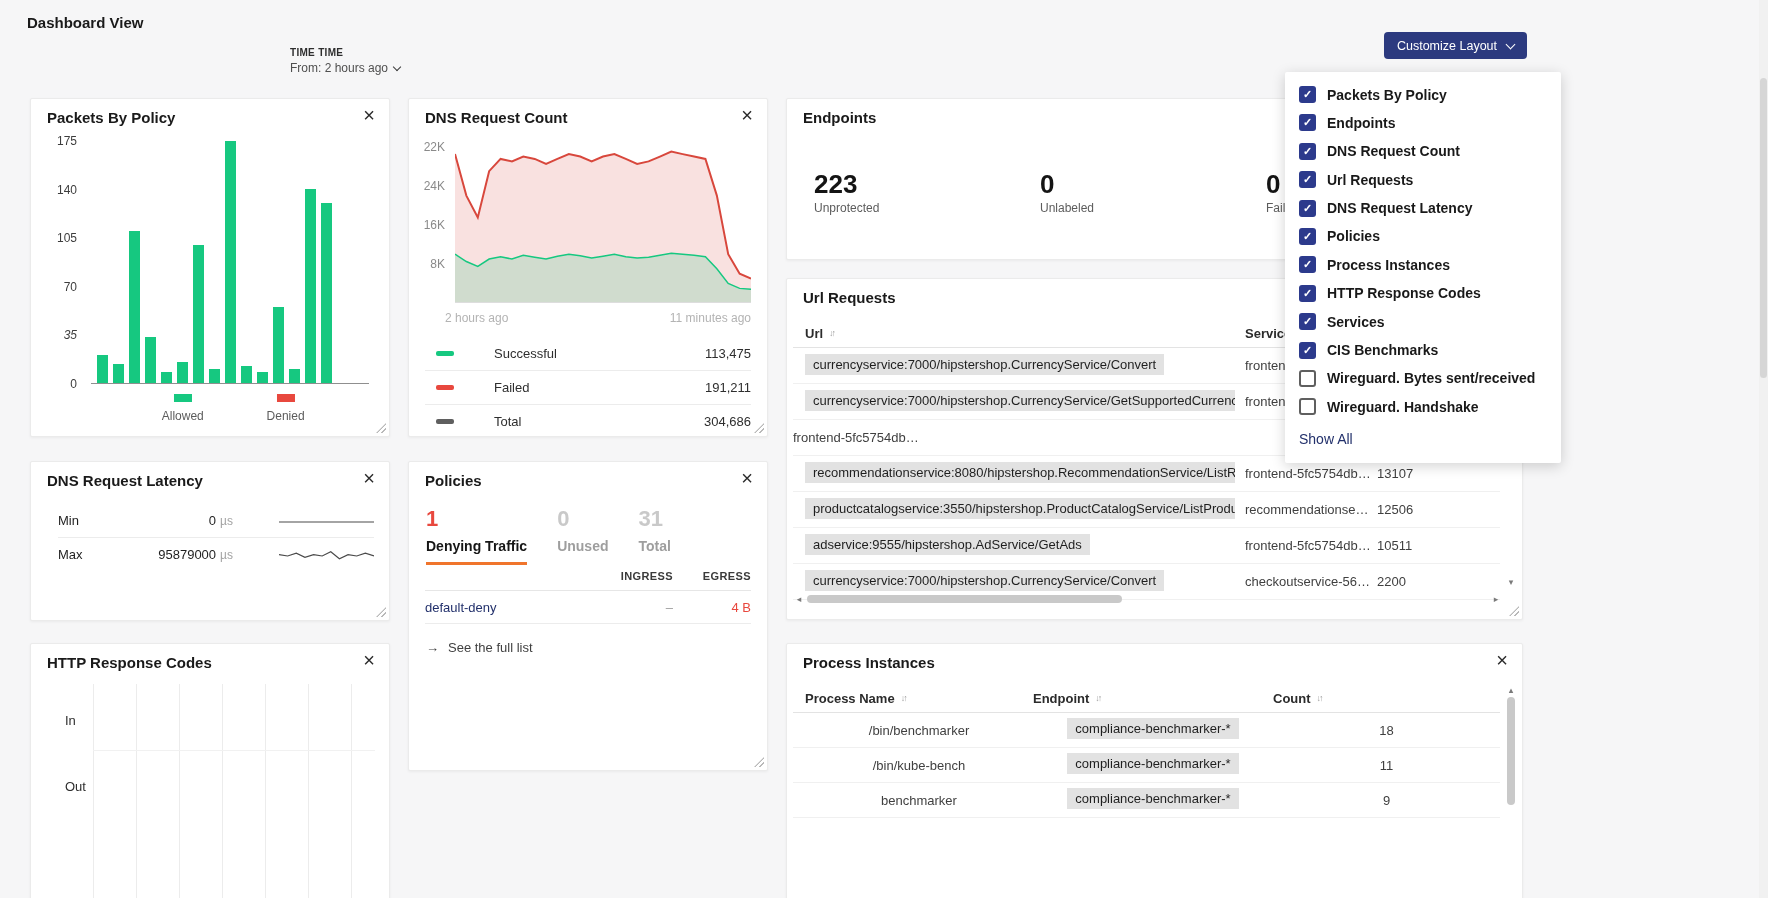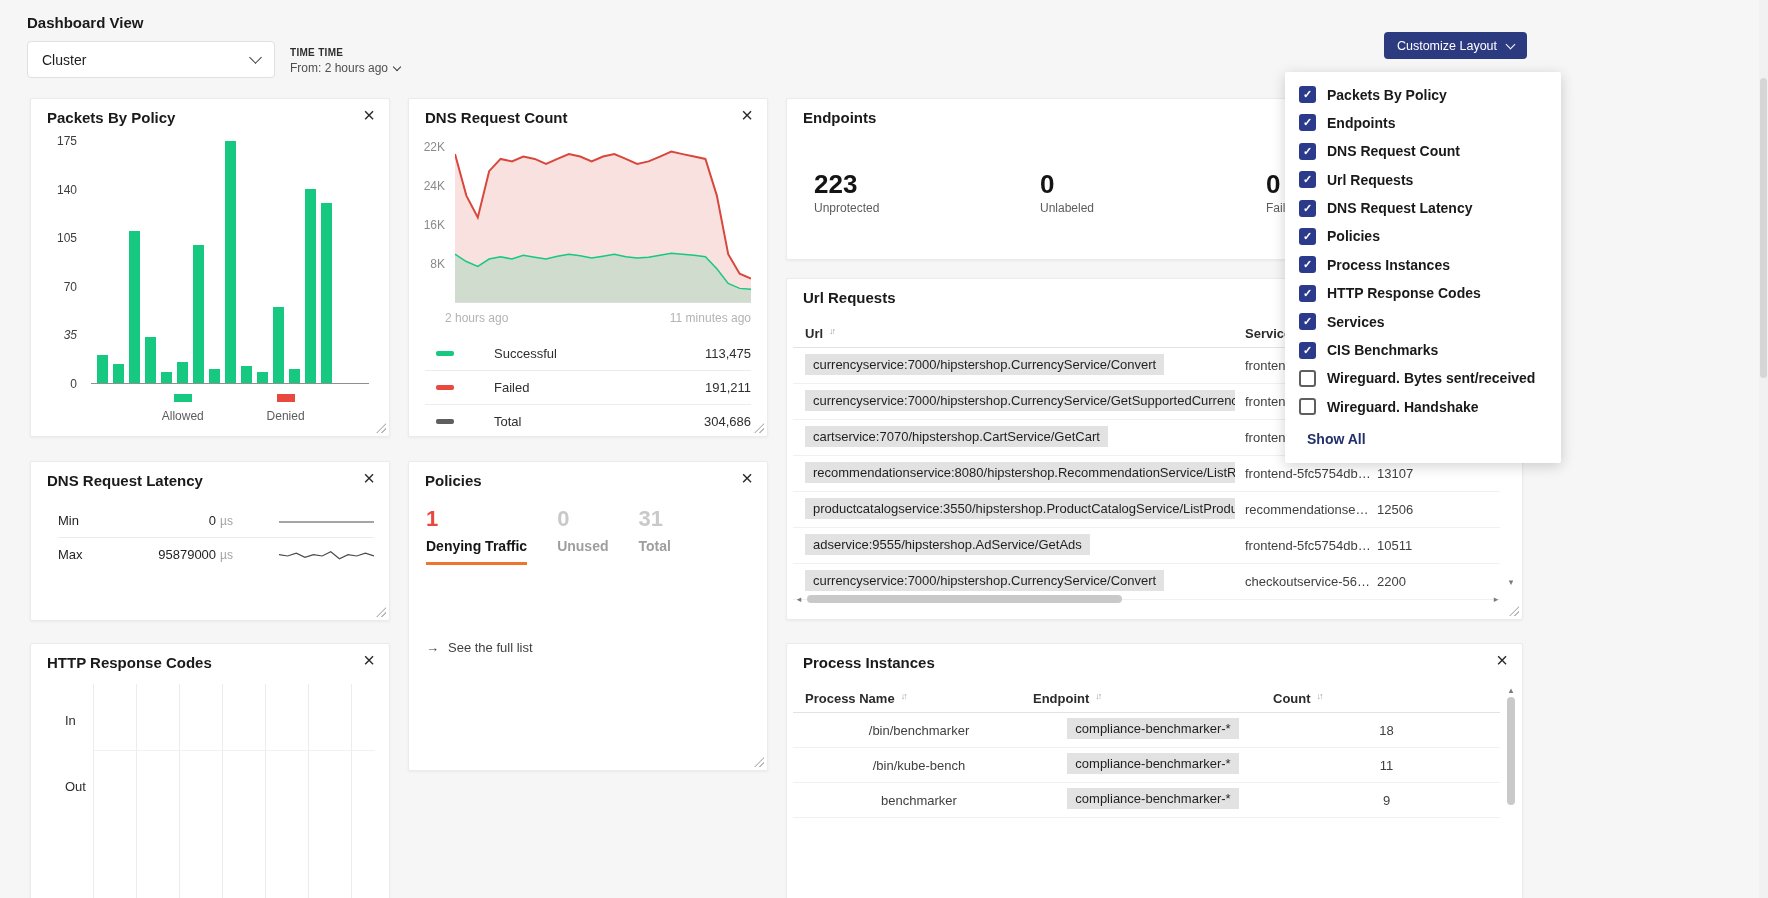--- a/index.html
+++ b/index.html
@@ -49,21 +49,21 @@
   .endpoint-stats{position:absolute;left:27px;top:70px;display:flex;}
   .ep-stat{width:226px;}
   .ep-value{font-size:26px;font-weight:700;color:#141414;}
   .ep-label{font-size:12px;color:#5c5c5c;margin-top:1px;}
 
   
   .dg{position:absolute;left:6px;right:22px;top:40px;}
   .dg-head{display:grid;align-items:center;height:28px;border-bottom:1px solid #e3e3e3;font-size:13px;font-weight:700;color:#2b2b2b;}
   .url-grid{grid-template-columns:452px 132px 1fr;}
   .proc-grid{grid-template-columns:240px 240px 1fr;}
-  .th{display:flex;align-items:flex-start;gap:6px;cursor:pointer;}
+  .th{display:flex;align-items:center;gap:6px;cursor:pointer;}
   .sort-icon{font-size:9px;color:#9e9e9e;letter-spacing:-2px;}
   .dg-row{display:grid;align-items:center;height:35px;border-bottom:1px solid #f0f0f0;font-size:13px;color:#3f3f3f;}
   .proc-row{height:34px;text-align:center;}
   .c1{padding-left:12px;}
   .pill{display:inline-block;background:#e2e2e2;padding:3px 8px;font-size:13px;color:#1f1f1f;white-space:nowrap;overflow:hidden;max-width:414px;}
   .cell-trunc{white-space:nowrap;overflow:hidden;max-width:125px;}
 
   
   .lat-rows{position:absolute;left:16px;right:15px;top:42px;}
   .lat-row{display:grid;grid-template-columns:50px 125px 1fr;align-items:center;height:33px;border-bottom:1px solid #ececec;font-size:13px;color:#1f1f1f;margin-left:11px;}
@@ -96,21 +96,21 @@
   .http-hline{position:absolute;left:46px;right:0;top:66px;border-top:1px solid #f1f1f1;}
   .http-label{position:absolute;left:18px;font-size:13px;color:#2e2e2e;}
 
   
   .menu{position:absolute;left:1285px;top:72px;width:276px;background:#fff;box-shadow:0 3px 14px rgba(0,0,0,.18);border-radius:2px;padding:14px 14px 16px;box-sizing:border-box;z-index:20;}
   .menu-item{display:flex;align-items:center;gap:11px;height:17px;margin-bottom:11.4px;cursor:pointer;}
   .cb{width:17px;height:17px;border-radius:3px;box-sizing:border-box;flex:0 0 auto;display:flex;align-items:center;justify-content:center;font-size:11px;font-weight:700;color:#fff;}
   .cb.checked{background:#2c3a8c;}
   .cb.unchecked{border:2px solid #5f5f5f;background:#fff;}
   .menu-label{font-size:14px;color:#191919;font-weight:600;white-space:nowrap;}
-  .show-all{margin-top:16px;font-size:14px;font-weight:700;color:#22306b;cursor:pointer;margin-left:8px;}
+  .show-all{margin-top:16px;font-size:14px;font-weight:400;color:#22306b;cursor:pointer;}
 
   
   .hscroll{position:absolute;left:6px;right:20px;bottom:13px;height:14px;display:flex;align-items:center;}
   .sb-arrow{font-size:9px;color:#7a7a7a;width:12px;text-align:center;cursor:pointer;line-height:1;}
   .hs-track{flex:1;height:8px;position:relative;}
   .hs-thumb{position:absolute;left:2px;top:0;height:8px;width:46%;background:#c9c9c9;border-radius:4px;}
   .vscroll{position:absolute;right:5px;width:12px;display:flex;flex-direction:column;align-items:center;}
   .vscroll.url{top:70px;bottom:32px;}
   .vscroll.proc{top:42px;bottom:8px;}
   .vs-track{flex:1;width:8px;position:relative;}
@@ -119,24 +119,20 @@
   .page-scrollbar{position:absolute;right:0;top:0;bottom:0;width:9px;background:#f1f1f1;z-index:30;}
   .page-scroll-thumb{position:absolute;left:1px;right:1px;top:78px;height:300px;background:#d6d6d6;border-radius:4px;cursor:pointer;}
 </style>
 </head>
 <body>
 
 <div class="viewport">
 
   <div class="page-title">Dashboard View</div>
 
-  <div class="select">
-    <span>Cluster</span>
-    <span class="chev"></span>
-  </div>
 
   <div class="time-range">
     <div class="tr-label">TIME TIME</div>
     <div class="tr-value">
       <span>From: 2 hours ago</span>
       <span class="chev small"></span>
     </div>
   </div>
 
   <button class="customize-btn">
@@ -274,21 +270,20 @@
             <div class="c1"><span class="pill">currencyservice:7000/hipstershop.CurrencyService/Convert</span></div>
             <div class="cell-trunc">frontend-5fc5754db…</div>
             <div></div>
           </div>
           <div class="dg-row url-grid">
             <div class="c1"><span class="pill">currencyservice:7000/hipstershop.CurrencyService/GetSupportedCurrencies</span></div>
             <div class="cell-trunc">frontend-5fc5754db…</div>
             <div></div>
           </div>
           <div class="dg-row url-grid">
-            <div class="c1"><span class="pill">cartservice:7070/hipstershop.CartService/GetCart</span></div>
             <div class="cell-trunc">frontend-5fc5754db…</div>
             <div></div>
           </div>
           <div class="dg-row url-grid">
             <div class="c1"><span class="pill">recommendationservice:8080/hipstershop.RecommendationService/ListRecomm</span></div>
             <div class="cell-trunc">frontend-5fc5754db…</div>
             <div>13107</div>
           </div>
           <div class="dg-row url-grid">
             <div class="c1"><span class="pill">productcatalogservice:3550/hipstershop.ProductCatalogService/ListProducts</span></div>
@@ -360,20 +355,34 @@
         </div>
         <div class="pol-stat muted">
           <div class="v">0</div>
           <div class="l">Unused</div>
         </div>
         <div class="pol-stat muted">
           <div class="v">31</div>
           <div class="l">Total</div>
         </div>
       </div>
+    <div class="pol-table">
+      <div class="pol-head" id="policies-thead">
+          <span></span>
+          <span>INGRESS</span>
+          <span>EGRESS</span>
+        </div>
+      <div id="policies-tbody">
+          <div class="pol-row">
+            <div class="pol-name">default-deny</div>
+            <div class="pol-ing">–</div>
+            <div class="pol-egr">4 B</div>
+          </div>
+        </div>
+    </div>
     <div class="pol-link">
       <span>→</span>
       <span>See the full list</span>
     </div>
     <div class="grip"></div>
   </div>
 
   <div class="card" style="left:30px;top:643px;width:360px;height:300px;">
     <div class="card-head">
       <span class="card-title">HTTP Response Codes</span>

